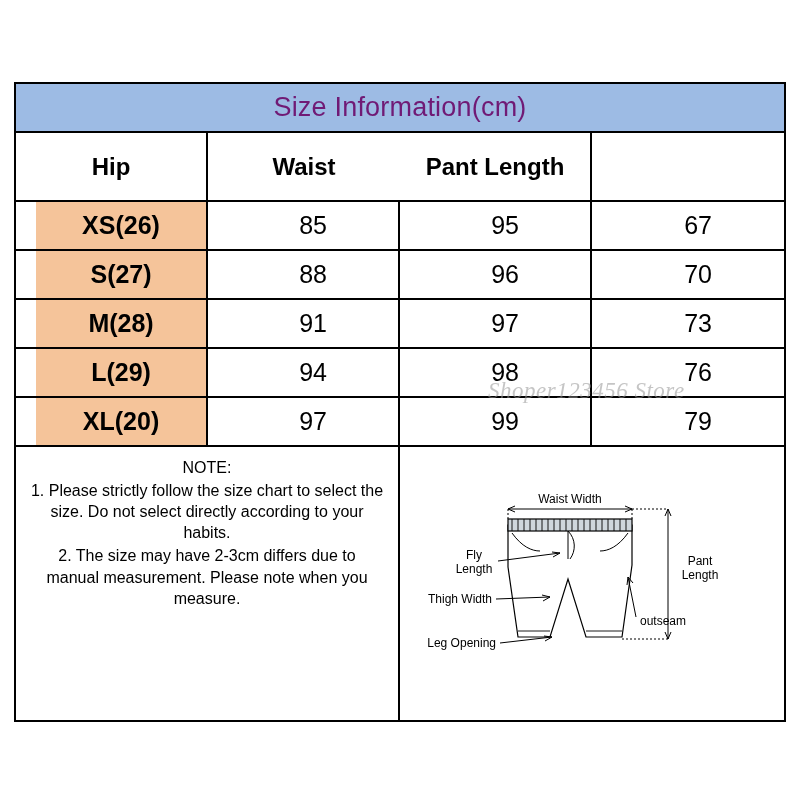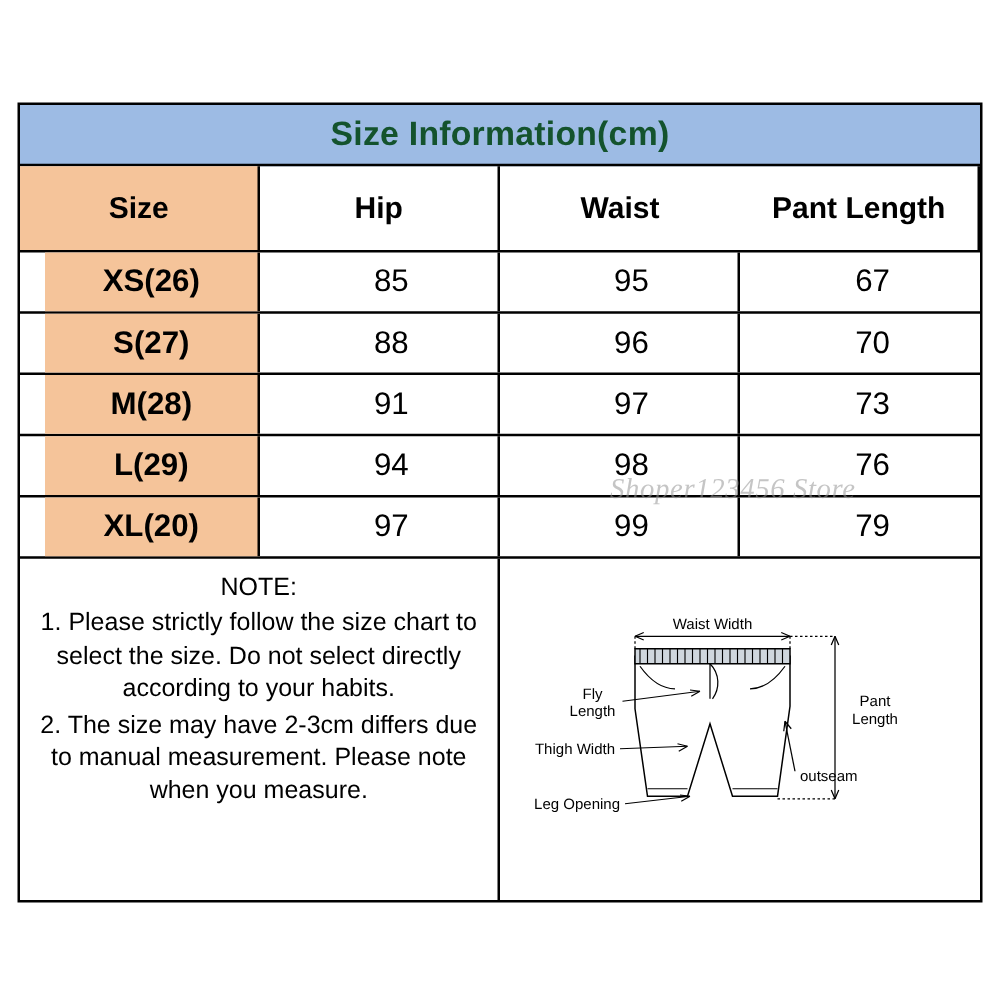--- a/index.html
+++ b/index.html
@@ -29,22 +29,22 @@
   .title-row {
     background: #9dbbe4;
     border-bottom: 2px solid #000;
     height: 47px;
     display: flex;
     align-items: center;
     justify-content: center;
   }
   .title-row .title {
     font-size: 27px;
-    font-weight: bold;
-    color: #14532d;
+    font-weight: normal;
+    color: #701a75;
     letter-spacing: 0.2px;
   }
   .head-row {
     display: flex;
     height: 67px;
     border-bottom: 2px solid #000;
   }
   .head-cell {
     display: flex;
     align-items: center;
@@ -84,21 +84,21 @@
   .note-row {
     display: flex;
     flex: 1;
   }
   .note-cell {
     width: 384px;
     box-sizing: border-box;
     padding: 10px 14px 6px 14px;
     border-right: 2px solid #000;
     text-align: center;
-    font-size: 20px;
+    font-size: 16px;
     line-height: 1.32;
     color: #000;
   }
   .note-title {
     text-align: center;
     margin-bottom: 2px;
   }
   .note-p {
     margin: 0 0 2px 0;
   }
@@ -127,21 +127,20 @@
 </head>
 <body>
 
 <div class="sheet">
 
   <div class="title-row">
     <div class="title">Size Information(cm)</div>
   </div>
 
   <div class="head-row">
-    <div class="head-cell size col-size vline">Size</div>
     <div class="head-cell col-hip vline">Hip</div>
     <div class="head-cell col-waist">Waist</div>
     <div class="head-cell col-len vline">Pant Length</div>
   </div>
 
   <div class="data-row">
     <div class="data-cell size col-size vline">XS(26)</div>
     <div class="data-cell col-hip vline">85</div>
     <div class="data-cell col-len vline">95</div>
     <div class="data-cell col-waist">67</div>

